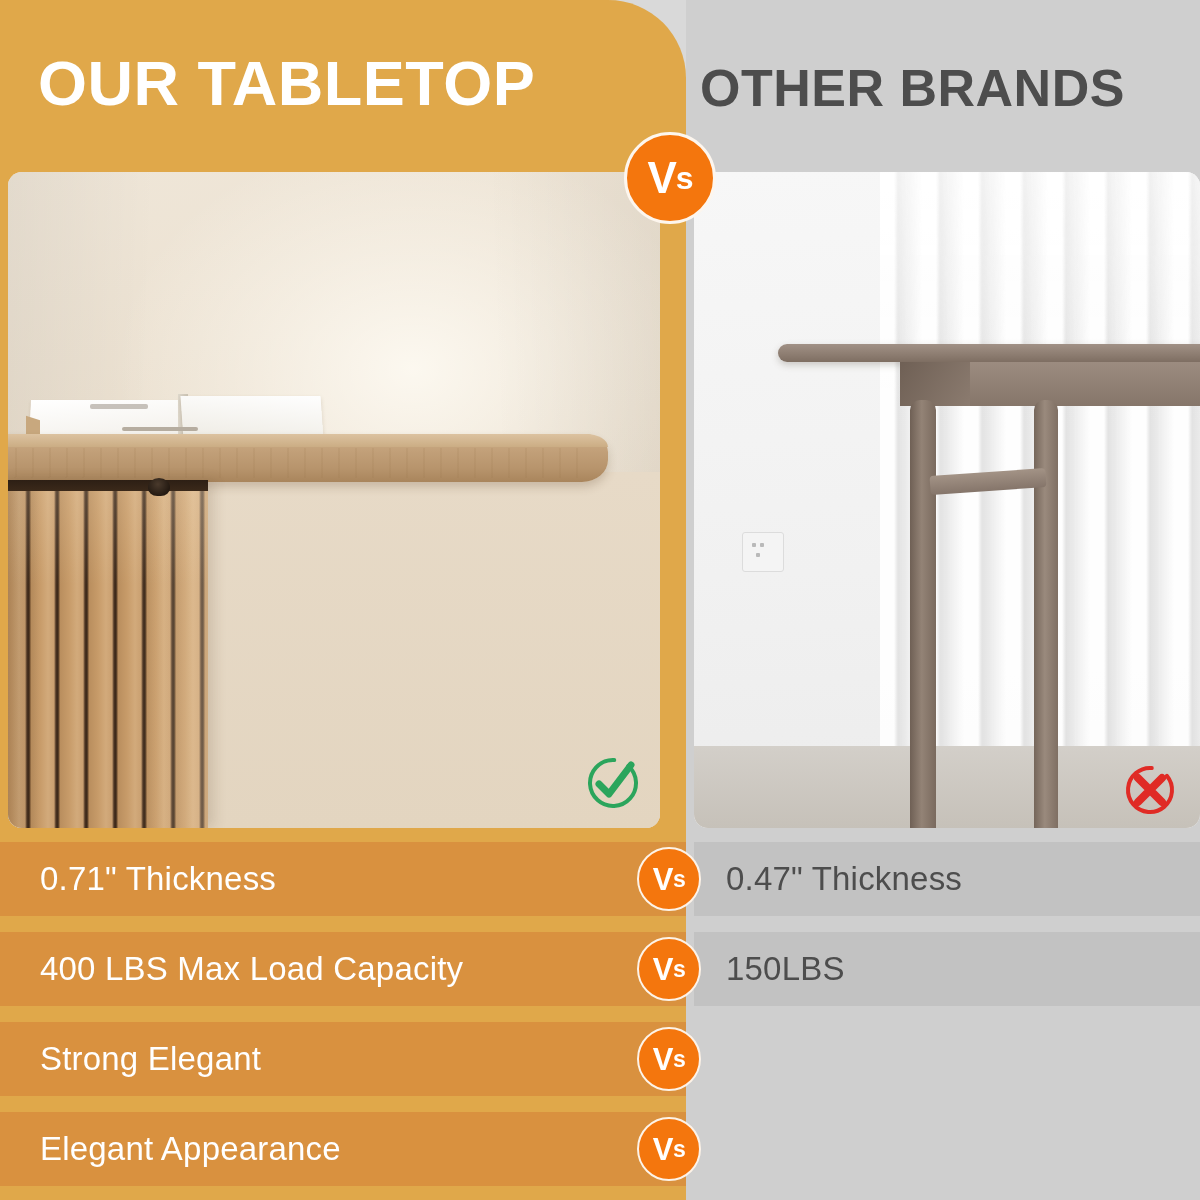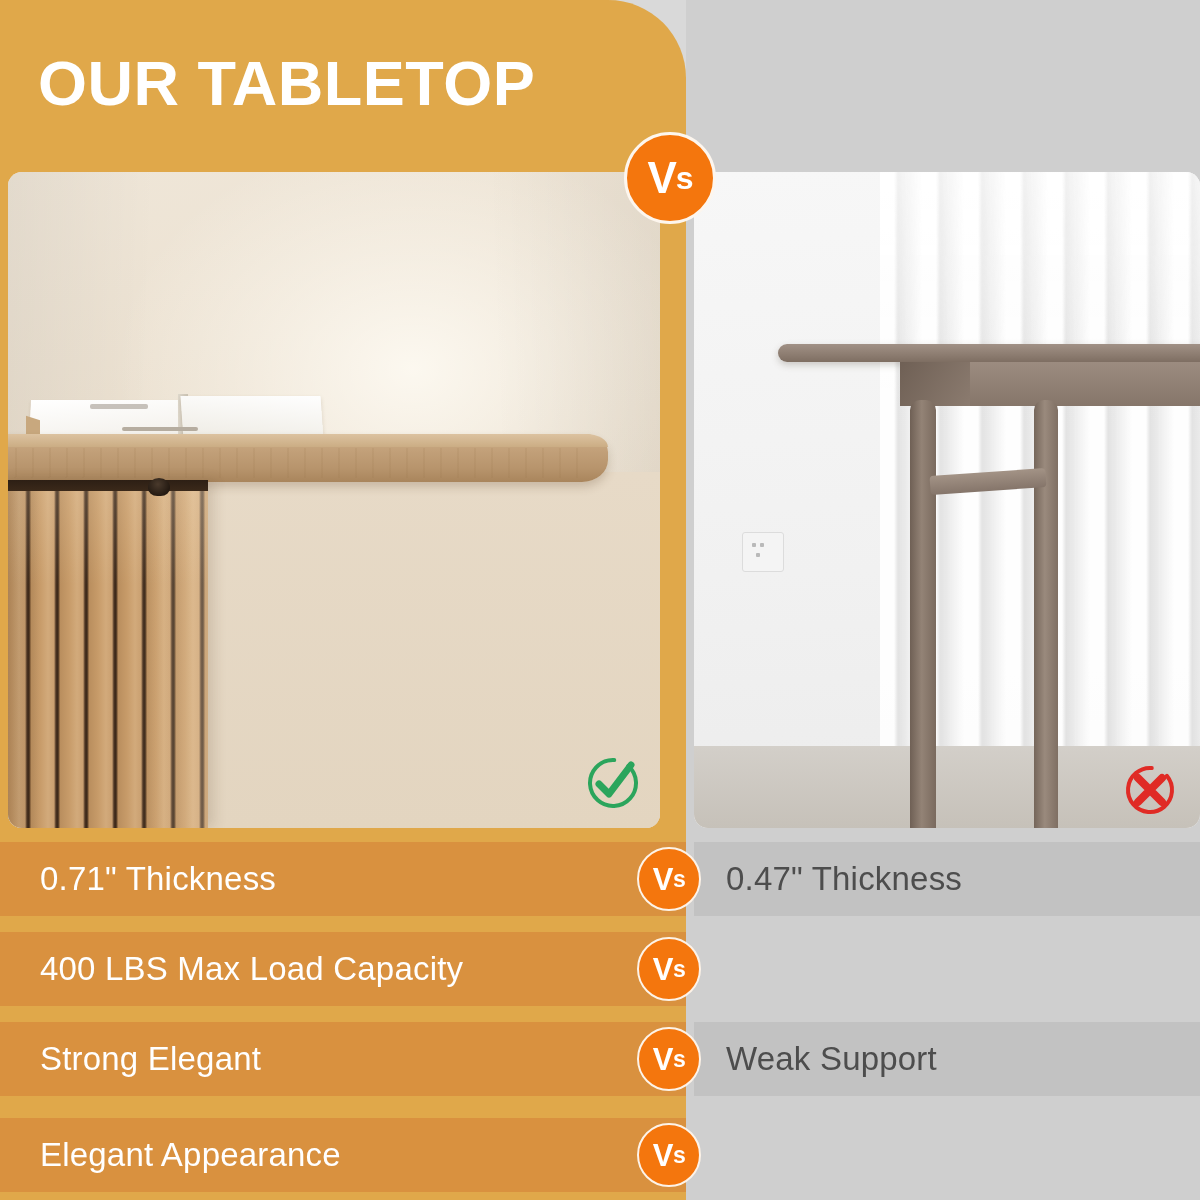--- a/index.html
+++ b/index.html
@@ -449,20 +449,21 @@
 </style>
 </head>
 <body>
 
 <div class="poster">
 
   <div class="col-bg left"></div>
   <div class="col-bg right"></div>
 
   <div class="headline left">OUR TABLETOP</div>
+  <div class="headline right">OTHER BRANDS</div>
 
   <div class="photo left">
     <div class="wall-warm"></div>
     <div class="floor-warm"></div>
     <div class="book">
       <div class="pg-l"></div>
       <div class="spine"></div>
       <div class="pg-r"></div>
       <div class="mark1"></div>
       <div class="mark2"></div>
@@ -520,40 +521,40 @@
       <div class="row-vs">
         <span>V</span>
           <span class="s">s</span>
       </div>
     </div>
 
     <div class="row" style="top:90px;">
       <div class="cell-l">
         <span class="txt">400 LBS Max Load Capacity</span>
       </div>
+      <div class="cell-r">
+        <span class="txt">150LBS</span>
+      </div>
       <div class="row-vs">
         <span>V</span>
           <span class="s">s</span>
       </div>
     </div>
 
     <div class="row" style="top:180px;">
       <div class="cell-l">
         <span class="txt">Strong Elegant</span>
       </div>
-      <div class="cell-r">
-        <span class="txt">Weak Support</span>
-      </div>
       <div class="row-vs">
         <span>V</span>
           <span class="s">s</span>
       </div>
     </div>
 
-    <div class="row" style="top:276px;">
+    <div class="row" style="top:270px;">
       <div class="cell-l">
         <span class="txt">Elegant Appearance</span>
       </div>
       <div class="row-vs">
         <span>V</span>
           <span class="s">s</span>
       </div>
     </div>
 
   </div>

